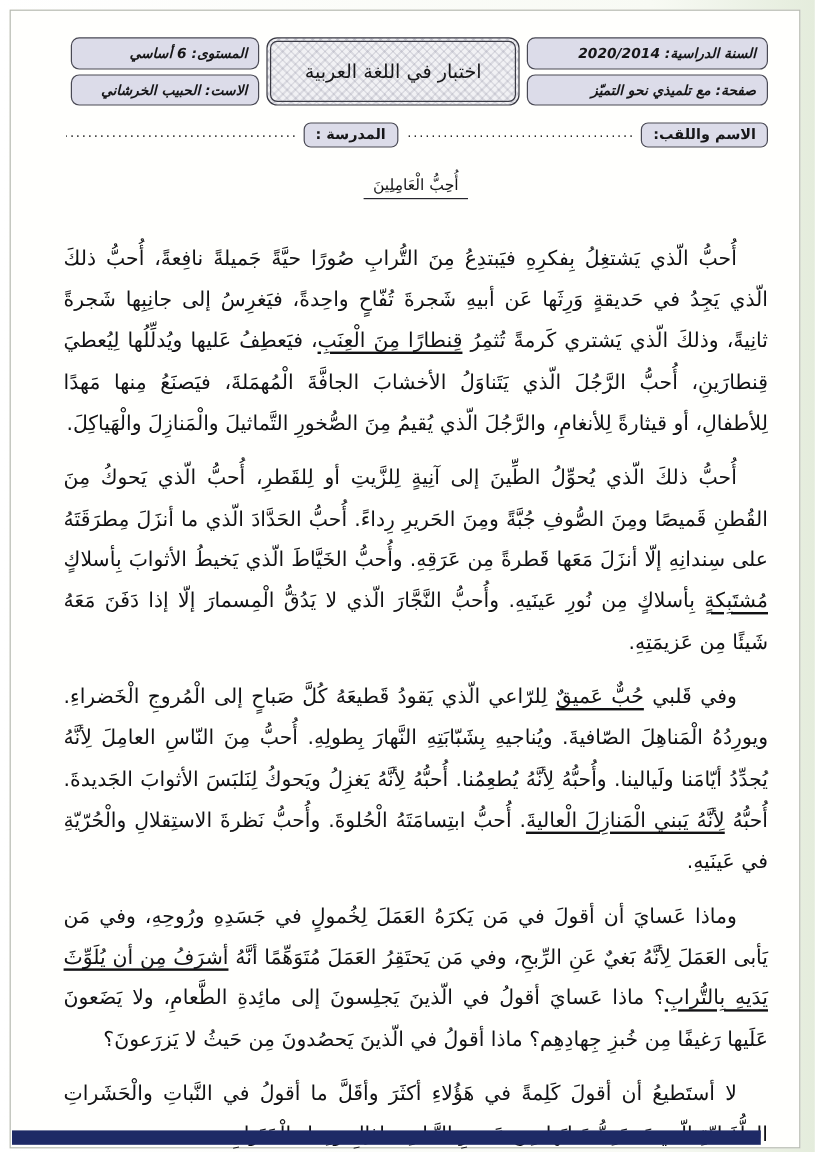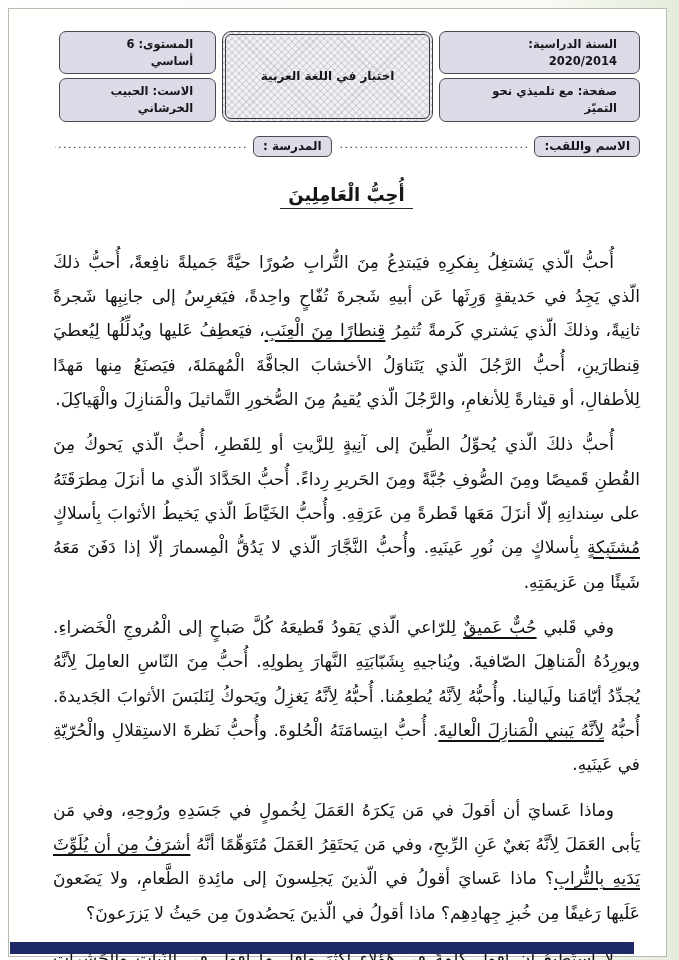--- a/index.html
+++ b/index.html
@@ -16,46 +16,46 @@
     border: 1px solid #b7bbb1;
     padding: 20px 26px 0 44px;
   }
   
   .header { display: flex; direction: rtl; gap: 6px; align-items: stretch; margin: 2px 0 0 6px; }
   .hcol { display: flex; flex-direction: column; gap: 4px; width: 202px; }
   .hcol.left { width: 158px; }
   .hcell {
     background: var(--header-fill, #dcdce9);
     border: 1.5px solid #4a4a55; border-radius: 7px;
-    padding: 4px 22px; font-size: 11.5px; font-weight: bold;
+    padding: 4px 9px; font-size: 11.5px; font-weight: bold;
     text-align: right; line-height: 1.45; flex: 1;
-    display: flex; align-items: center;
+    display: flex; align-items: center; font-style: italic;
   }
   .hcenter {
     width: 212px; border: 4px double #3a3a44; border-radius: 9px;
     display: flex; align-items: center; justify-content: center;
     background-color: #f1f1f4;
     background-image:
       repeating-linear-gradient(45deg, rgba(100,100,125,.16) 0 1.5px, transparent 1.5px 5px),
       repeating-linear-gradient(-45deg, rgba(100,100,125,.16) 0 1.5px, transparent 1.5px 5px);
-    font-size: 12px; font-weight: bold; text-align: center;
+    font-size: 16px; font-weight: normal; text-align: center;
   }
   
   .info { display: flex; direction: rtl; align-items: center; margin: 14px 0 0 2px; gap: 5px; font-size: 12px; }
   .label-box {
     background: var(--header-fill, #dcdce9);
     border: 1.5px solid #4a4a55; border-radius: 6px;
     padding: 2px 9px 3px; font-weight: bold; white-space: nowrap;
   }
   .dots { flex: 1; overflow: hidden; white-space: nowrap; font-size: 11px; letter-spacing: 1.5px; color: #2a2a2a; transform: translateY(-2px); }
   
   .title-wrap { text-align: center; margin-top: 15px; }
   .doc-title {
     display: inline-block; direction: rtl;
-    font-size: 18px; font-weight: bold; padding: 0 8px 3px;
+    font-size: 13px; font-weight: normal; padding: 0 8px 3px;
     border-bottom: 1.5px solid #26262e;
   }
   
   .body { direction: rtl; text-align: justify; font-size: 17px; line-height: 2.02; margin-top: 24px; color: #121214; }
   .body p { text-indent: 26px; margin: 0 0 11px 0; }
   .u { text-decoration: underline; text-decoration-thickness: 1.5px; text-underline-offset: 4px; }
   
   .footer { direction: rtl; margin: 20px 0 0 14px; font-size: 13px; }
   .footer > div { text-align: left; margin-bottom: 23px; }
   

